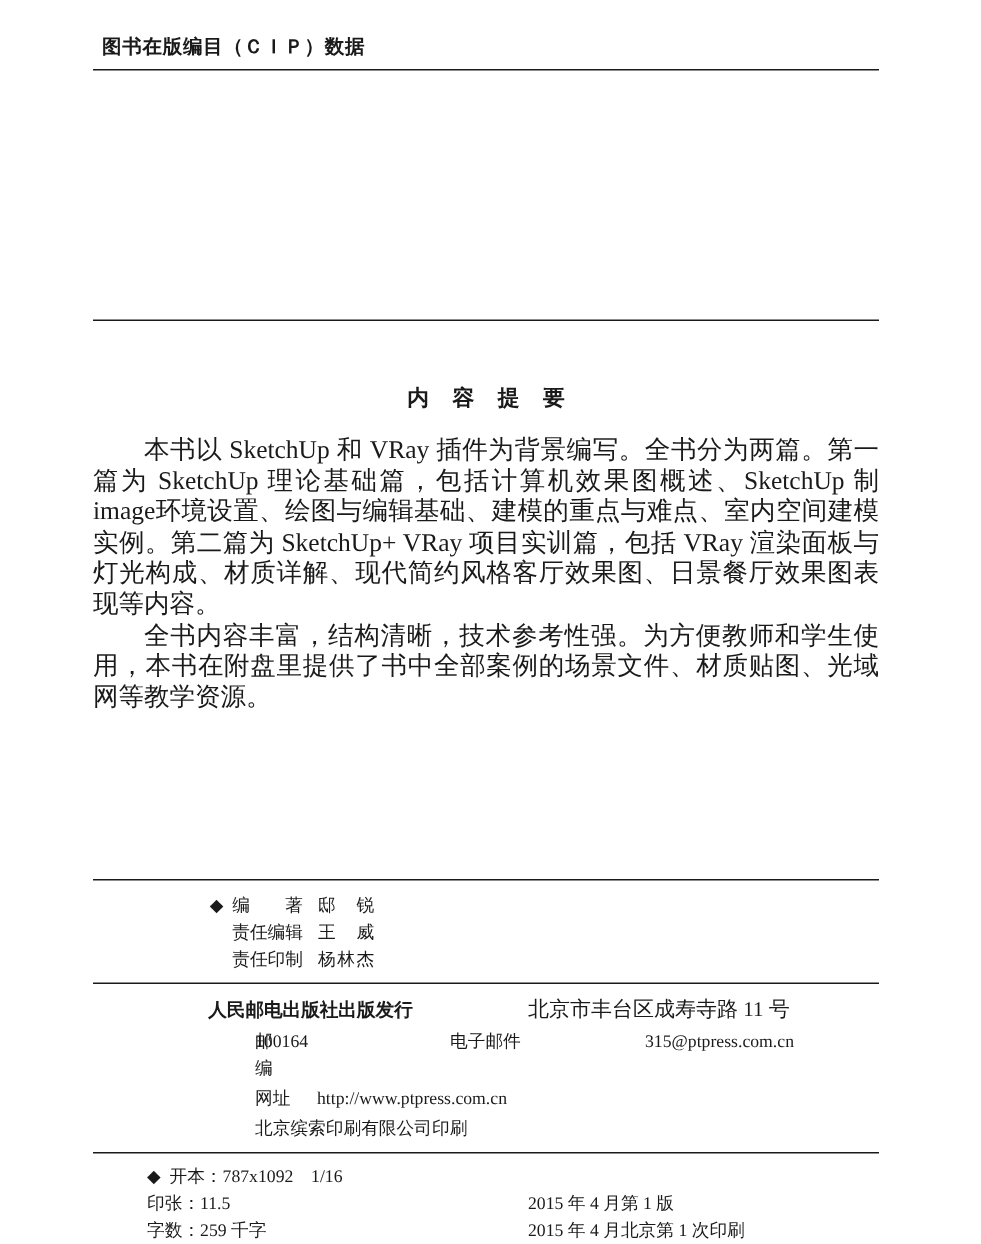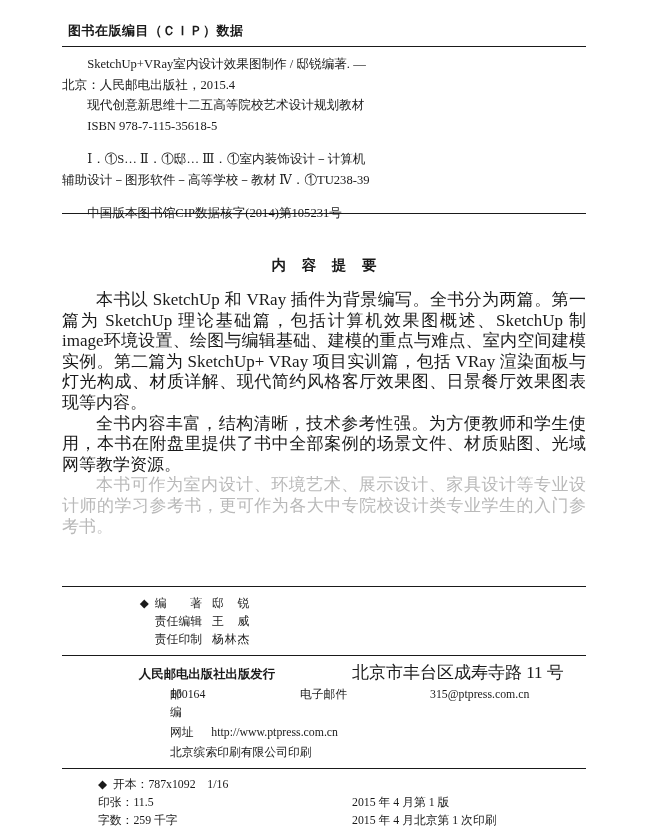--- a/index.html
+++ b/index.html
@@ -127,21 +127,21 @@
     display: flex;
     align-items: baseline;
   }
   .pub-main .left {
     width: 290px;
     text-align: center;
     font-weight: bold;
     font-size: 12.4px;
   }
   .pub-main .right {
-    font-size: 17px;
+    font-size: 14px;
   }
   .pub-sub {
     display: flex;
     align-items: baseline;
     margin-top: 2px;
   }
   .pub-sub .c1 { width: 98px; text-align: left; padding-left: 108px; box-sizing: border-box;}
   .pub-sub .c2 { width: 130px; text-align: left; }
   .pub-sub .c3 { text-align: left; }
   .pub-line {
@@ -167,38 +167,28 @@
 </style>
 </head>
 <body>
 
 <div class="page">
 
   <div class="cip-rule rule-top"></div>
 
   <div class="cip-block">
     <div class="cip-title">图书在版编目（ＣＩＰ）数据</div>
-    <div class="cip-lines">
-      <p class="indent2">SketchUp+VRay室内设计效果图制作 / 邸锐编著. —</p>
-      <p>北京：人民邮电出版社，2015.4</p>
-      <p class="indent2">现代创意新思维十二五高等院校艺术设计规划教材</p>
-      <p class="indent2">ISBN 978-7-115-35618-5</p>
-      <p class="indent2 gap-top">Ⅰ．①S… Ⅱ．①邸… Ⅲ．①室内装饰设计－计算机</p>
-      <p>辅助设计－图形软件－高等学校－教材 Ⅳ．①TU238-39</p>
-      <p class="indent2 gap-top">中国版本图书馆CIP数据核字(2014)第105231号</p>
-    </div>
   </div>
 
   <div class="cip-rule rule-bottom"></div>
 
   <div class="summary-heading">内 容 提 要</div>
   <div class="summary-body">
     <p>本书以 SketchUp 和 VRay 插件为背景编写。全书分为两篇。第一篇为 SketchUp 理论基础篇，包括计算机效果图概述、SketchUp 制image环境设置、绘图与编辑基础、建模的重点与难点、室内空间建模实例。第二篇为 SketchUp+ VRay 项目实训篇，包括 VRay 渲染面板与灯光构成、材质详解、现代简约风格客厅效果图、日景餐厅效果图表现等内容。</p>
     <p>全书内容丰富，结构清晰，技术参考性强。为方便教师和学生使用，本书在附盘里提供了书中全部案例的场景文件、材质贴图、光域网等教学资源。</p>
-    <p class="faded">本书可作为室内设计、环境艺术、展示设计、家具设计等专业设计师的学习参考书，更可作为各大中专院校设计类专业学生的入门参考书。</p>
   </div>
 
   <div class="colophon">
     <div class="col-rule"></div>
 
     <div class="credits">
       <div class="credit-line">
         <span class="credit-label">
           <span>◆</span>
           &nbsp;<span>编　　著</span>

